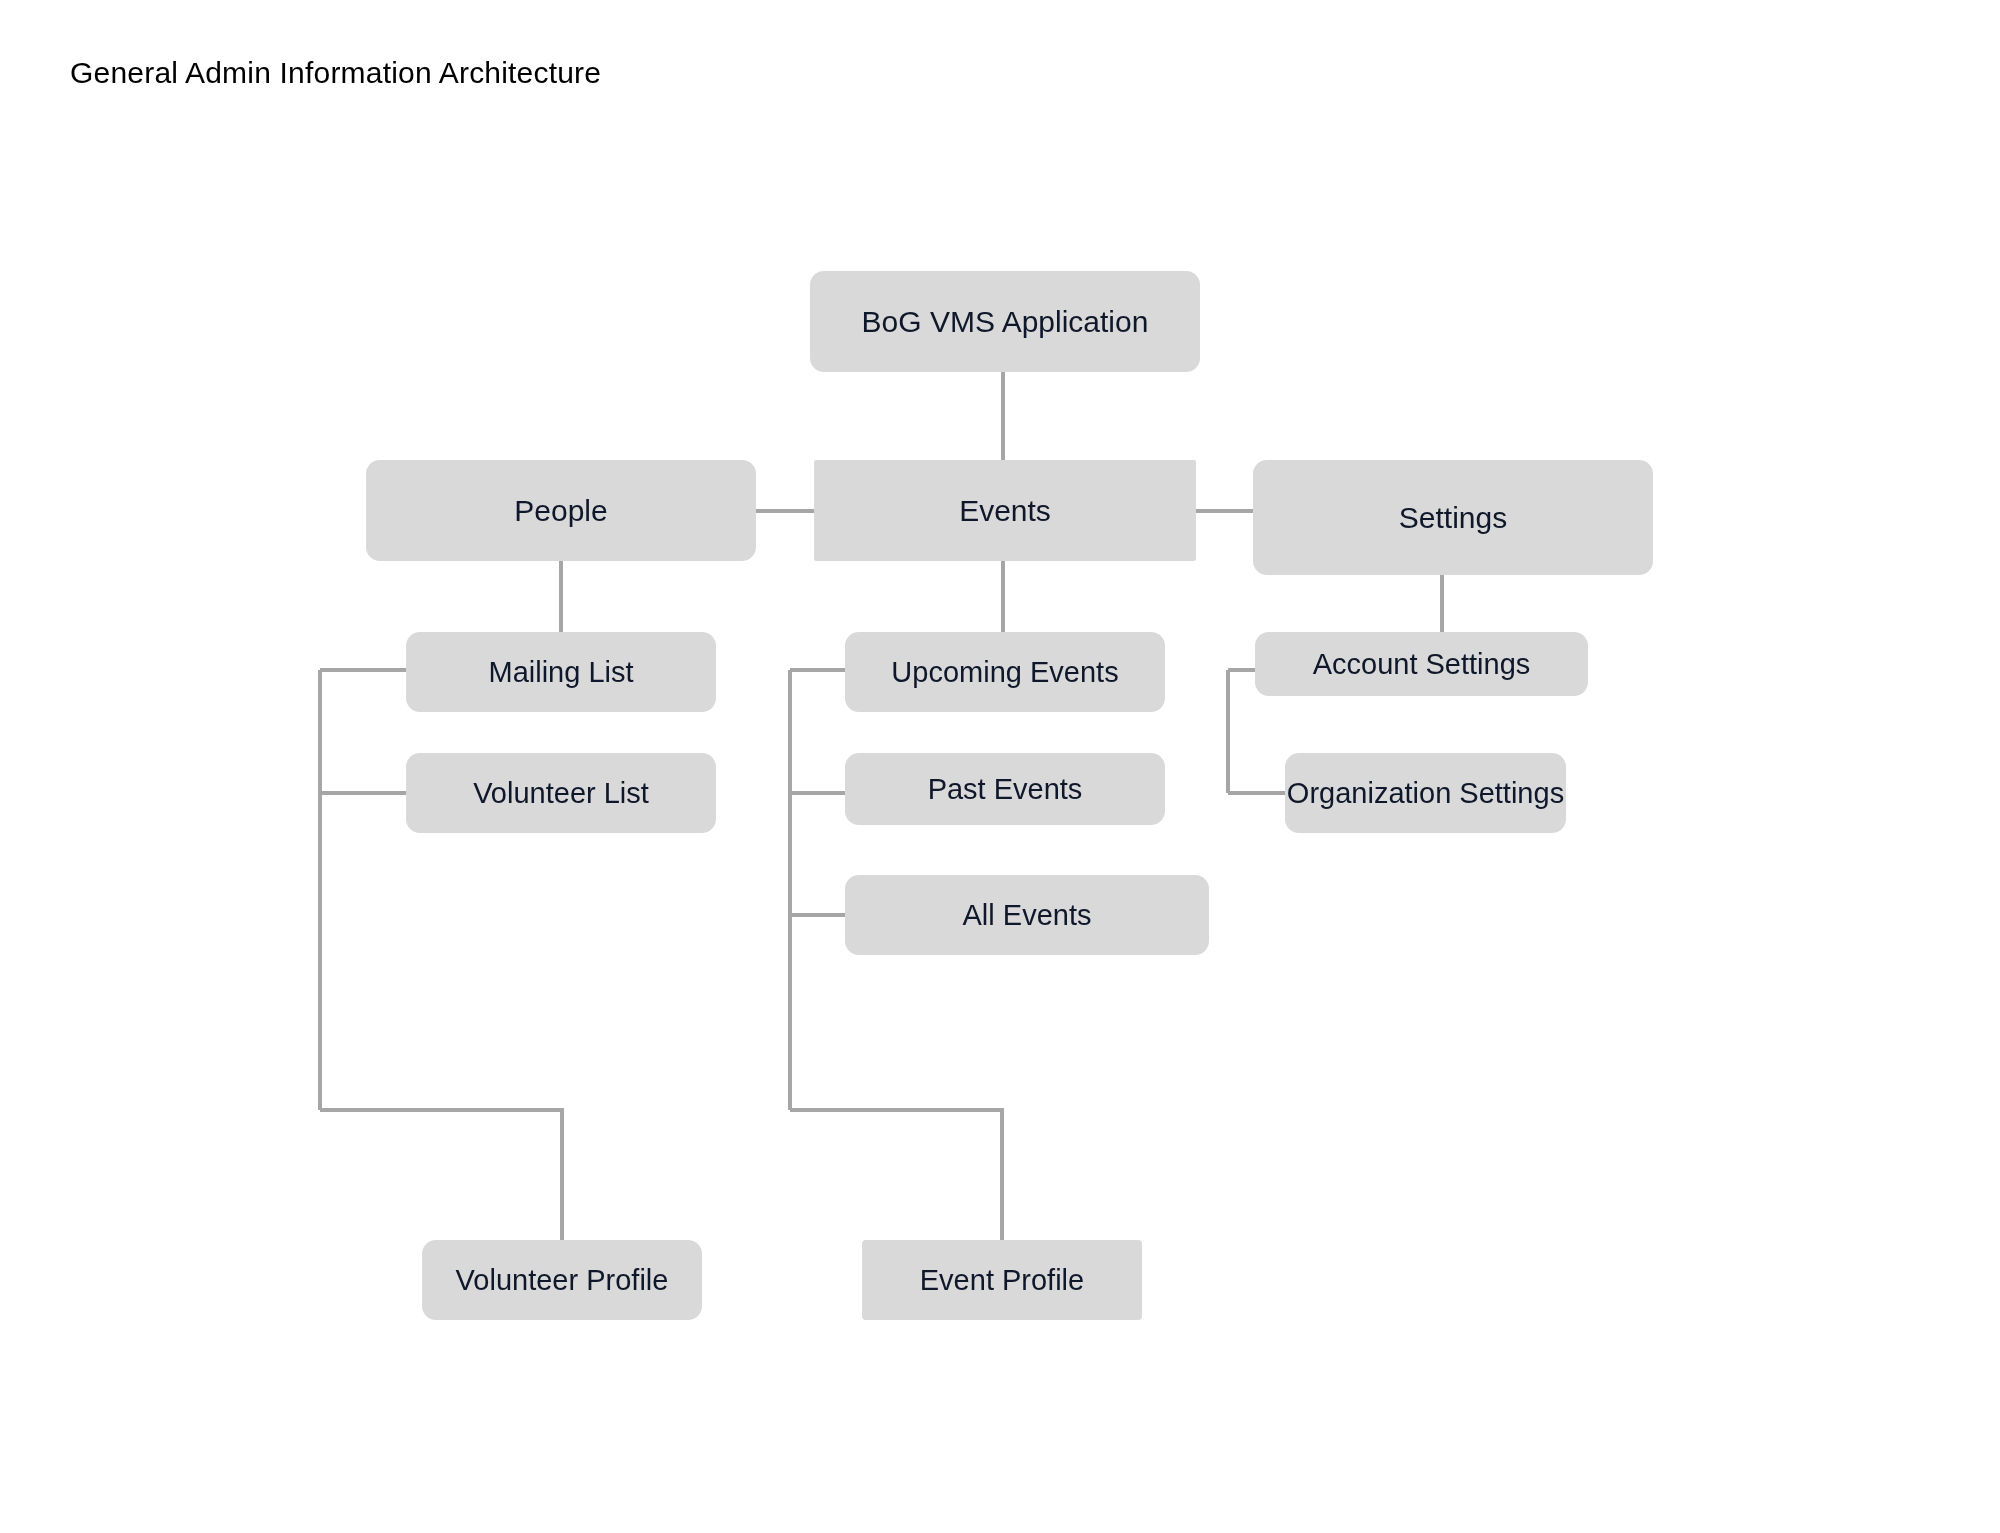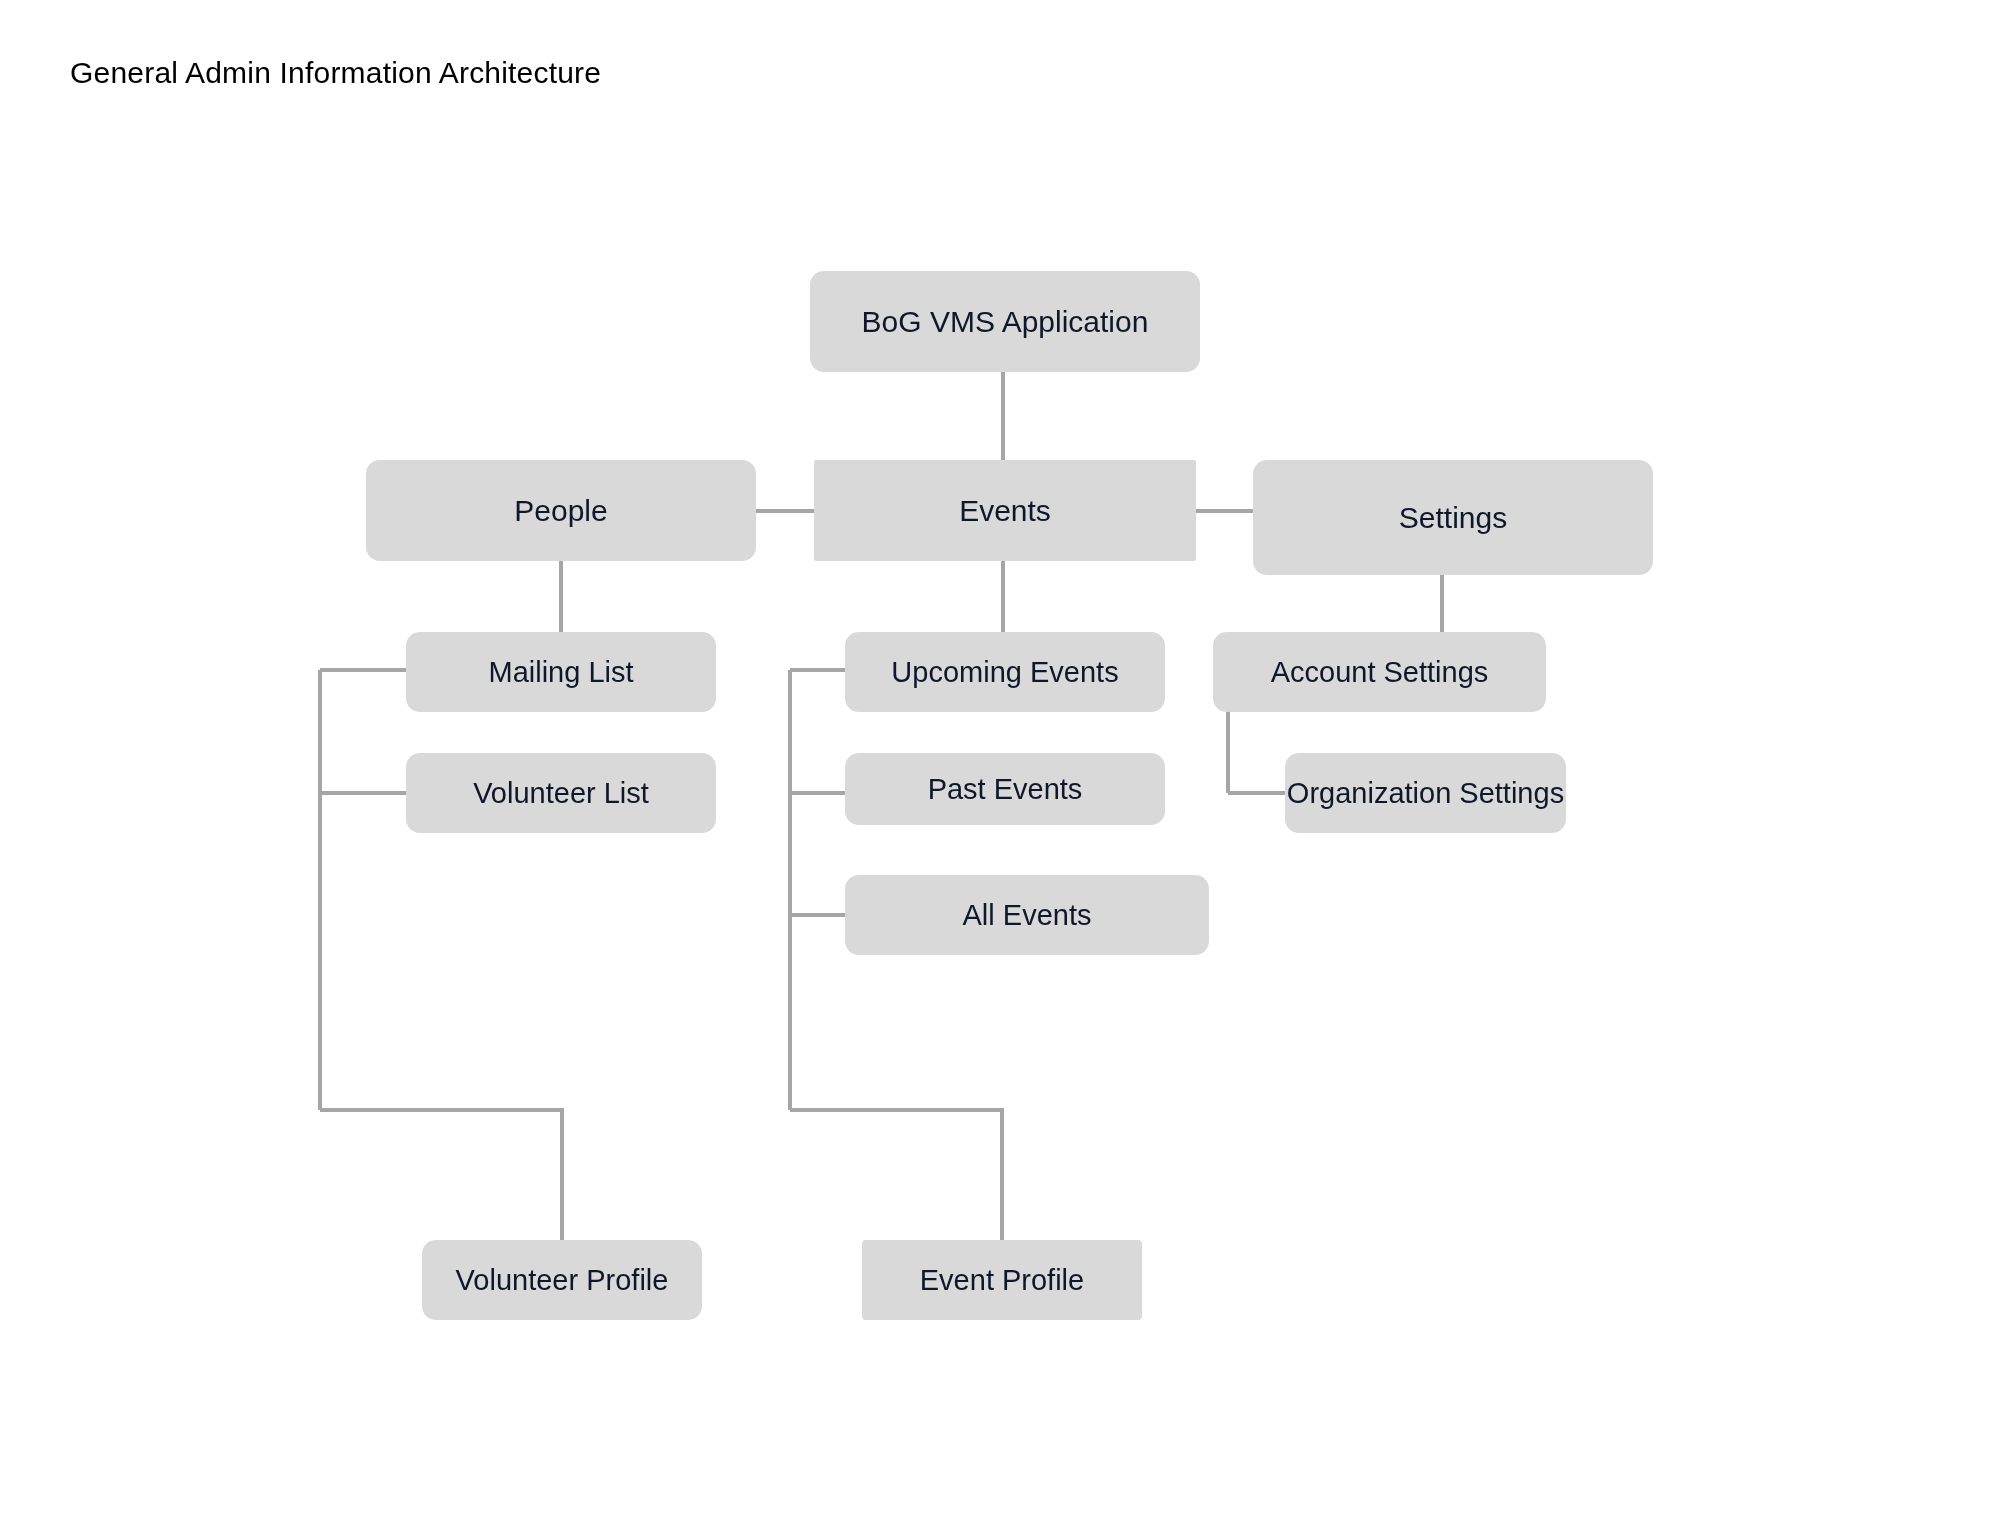--- a/index.html
+++ b/index.html
@@ -120,21 +120,21 @@
         </div>
         <div class="node" style="left: 845px; top: 632px; width: 320px; height: 80px; background: rgb(217, 217, 217); border-radius: 14px; font-size: 29px;">
           <span class="node-label">Upcoming Events</span>
         </div>
         <div class="node" style="left: 845px; top: 753px; width: 320px; height: 72px; background: rgb(217, 217, 217); border-radius: 14px; font-size: 29px;">
           <span class="node-label">Past Events</span>
         </div>
         <div class="node" style="left: 845px; top: 875px; width: 364px; height: 80px; background: rgb(217, 217, 217); border-radius: 14px; font-size: 29px;">
           <span class="node-label">All Events</span>
         </div>
-        <div class="node" style="left: 1213px; top: 632px; width: 333px; height: 80px; background: rgb(217, 217, 217); border-radius: 14px; font-size: 29px;">
+        <div class="node" style="left: 1255px; top: 632px; width: 333px; height: 64px; background: rgb(217, 217, 217); border-radius: 14px; font-size: 29px;">
           <span class="node-label">Account Settings</span>
         </div>
         <div class="node" style="left: 1285px; top: 753px; width: 281px; height: 80px; background: rgb(217, 217, 217); border-radius: 14px; font-size: 29px;">
           <span class="node-label">Organization Settings</span>
         </div>
         <div class="node" style="left: 422px; top: 1240px; width: 280px; height: 80px; background: rgb(217, 217, 217); border-radius: 14px; font-size: 29px;">
           <span class="node-label">Volunteer Profile</span>
         </div>
         <div class="node" style="left: 862px; top: 1240px; width: 280px; height: 80px; background: rgb(217, 217, 217); border-radius: 4px; font-size: 29px;">
           <span class="node-label">Event Profile</span>

